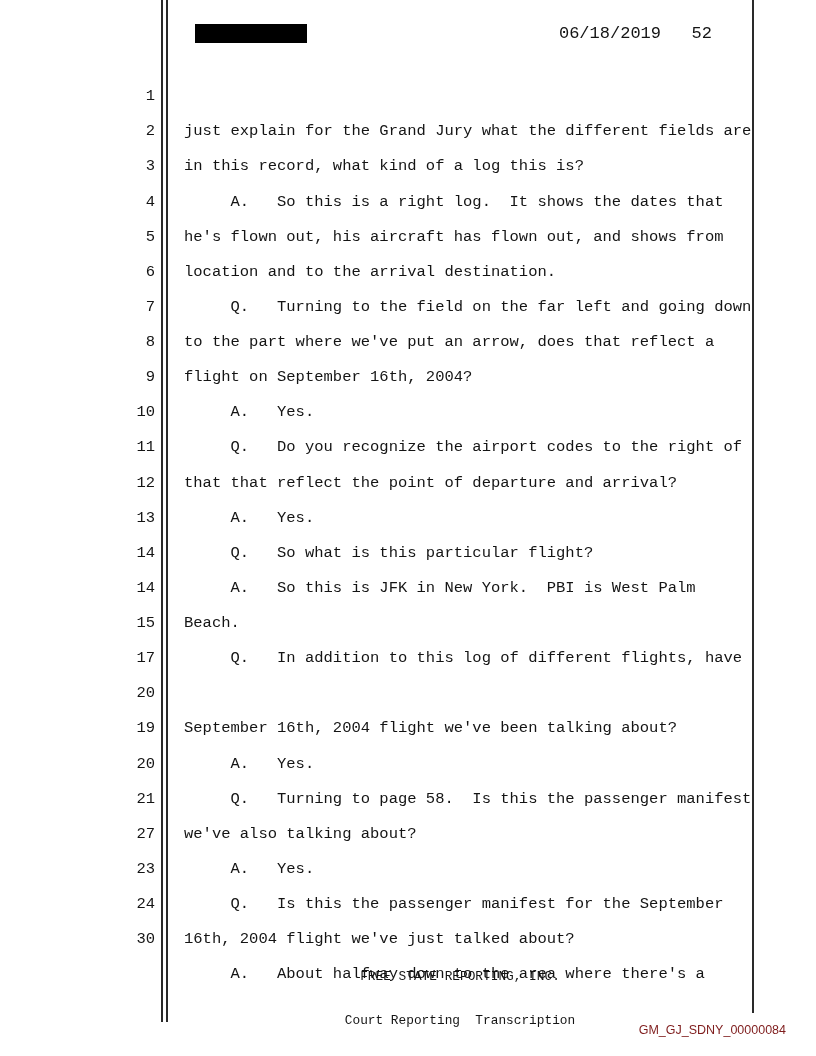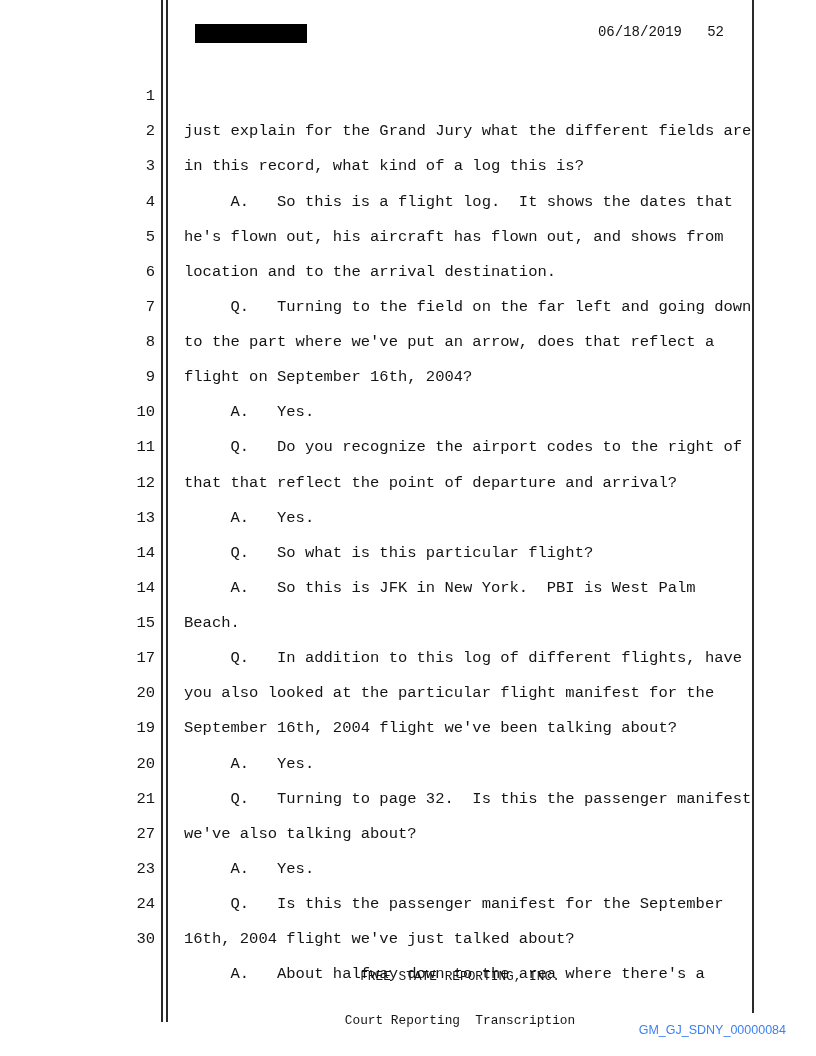--- a/index.html
+++ b/index.html
@@ -34,22 +34,22 @@
     position: absolute;
     left: 195px;
     top: 24px;
     width: 112px;
     height: 19px;
     background: #000000;
   }
   .date-stamp {
     position: absolute;
     top: 24px;
-    right: 92px;
-    font-size: 14px;
+    right: 104px;
+    font-size: 17px;
     white-space: pre;
   }
   .lines {
     position: absolute;
     left: 0;
     top: 44px;
     width: 100%;
   }
   .line-row {
     position: relative;
@@ -77,21 +77,21 @@
     font-size: 12.8px;
     line-height: 14.6px;
     white-space: pre;
   }
   .bates {
     position: absolute;
     top: 1023px;
     right: 30px;
     font-family: "Liberation Sans", sans-serif;
     font-size: 12.5px;
-    color: #3b82f6;
+    color: #7f1d1d;
   }
 </style>
 </head>
 <body>
 
 <div class="page">
 
   <div class="rule-double"></div>
   <div class="rule-right"></div>
 
@@ -105,21 +105,21 @@
     <span class="line-text">just explain for the Grand Jury what the different fields are</span>
   </div>
 
   <div class="line-row">
     <span class="line-num">2</span>
     <span class="line-text">in this record, what kind of a log this is?</span>
   </div>
 
   <div class="line-row">
     <span class="line-num">3</span>
-    <span class="line-text">     A.   So this is a flight log.  It shows the dates that</span>
+    <span class="line-text">     A.   So this is a right log.  It shows the dates that</span>
   </div>
 
   <div class="line-row">
     <span class="line-num">4</span>
     <span class="line-text">he's flown out, his aircraft has flown out, and shows from</span>
   </div>
 
   <div class="line-row">
     <span class="line-num">5</span>
     <span class="line-text">location and to the arrival destination.</span>
@@ -175,36 +175,35 @@
     <span class="line-text">Beach.</span>
   </div>
 
   <div class="line-row">
     <span class="line-num">15</span>
     <span class="line-text">     Q.   In addition to this log of different flights, have</span>
   </div>
 
   <div class="line-row">
     <span class="line-num">17</span>
-    <span class="line-text">you also looked at the particular flight manifest for the</span>
   </div>
 
   <div class="line-row">
     <span class="line-num">20</span>
     <span class="line-text">September 16th, 2004 flight we've been talking about?</span>
   </div>
 
   <div class="line-row">
     <span class="line-num">19</span>
     <span class="line-text">     A.   Yes.</span>
   </div>
 
   <div class="line-row">
     <span class="line-num">20</span>
-    <span class="line-text">     Q.   Turning to page 32.  Is this the passenger manifest</span>
+    <span class="line-text">     Q.   Turning to page 58.  Is this the passenger manifest</span>
   </div>
 
   <div class="line-row">
     <span class="line-num">21</span>
     <span class="line-text">we've also talking about?</span>
   </div>
 
   <div class="line-row">
     <span class="line-num">27</span>
     <span class="line-text">     A.   Yes.</span>

